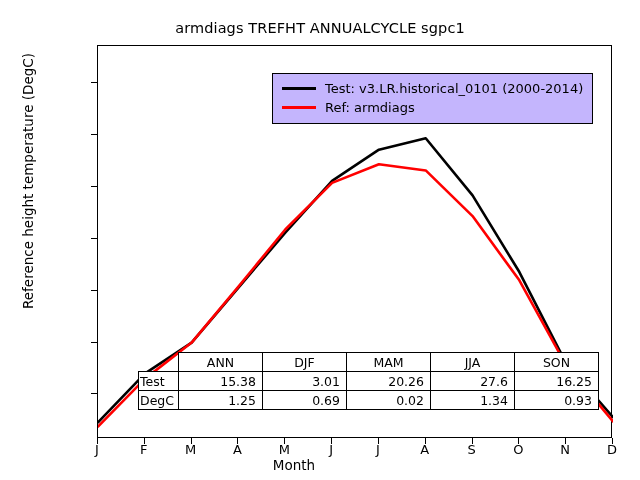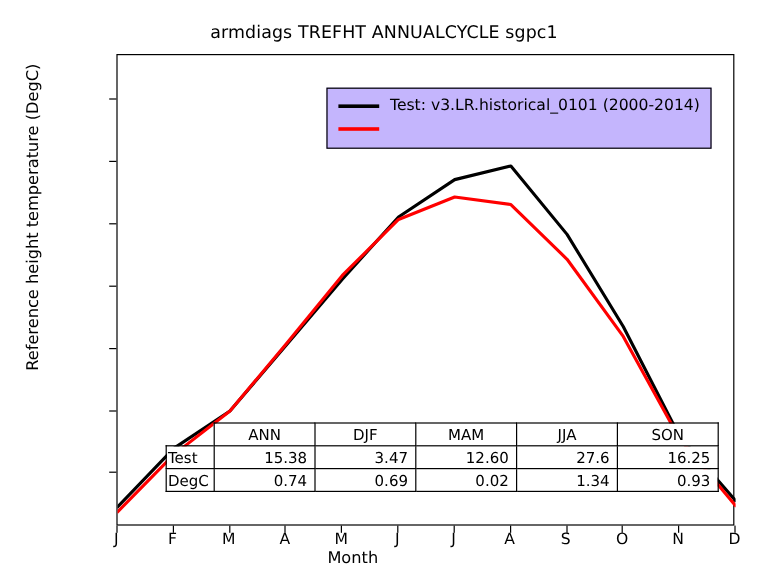--- a/index.html
+++ b/index.html
@@ -214,46 +214,47 @@
       </svg>
   </div>
 
   <div id="legend">
     <div class="legend-row">
       <span class="legend-swatch black"></span>
       <span class="legend-text">Test: v3.LR.historical_0101 (2000-2014)</span>
     </div>
     <div class="legend-row">
       <span class="legend-swatch red"></span>
+      <span class="legend-text">Ref: armdiags</span>
     </div>
   </div>
 
   <table id="stats-table">
     <thead>
       <tr>
         <td class="corner-cell"></td>
       <th class="col-head">ANN</th>
           <th class="col-head">DJF</th>
           <th class="col-head">MAM</th>
           <th class="col-head">JJA</th>
           <th class="col-head">SON</th>
         </tr>
     </thead>
     <tbody>
         <tr>
           <td class="row-head">Test</td>
           <td class="val-cell">15.38</td>
-          <td class="val-cell">3.47</td>
-          <td class="val-cell">12.60</td>
+          <td class="val-cell">3.01</td>
+          <td class="val-cell">20.26</td>
           <td class="val-cell">27.6</td>
           <td class="val-cell">16.25</td>
         </tr>
         <tr>
           <td class="row-head">DegC</td>
-          <td class="val-cell">0.74</td>
+          <td class="val-cell">1.25</td>
           <td class="val-cell">0.69</td>
           <td class="val-cell">0.02</td>
           <td class="val-cell">1.34</td>
           <td class="val-cell">0.93</td>
         </tr>
       </tbody>
   </table>
 
 </div>
 

